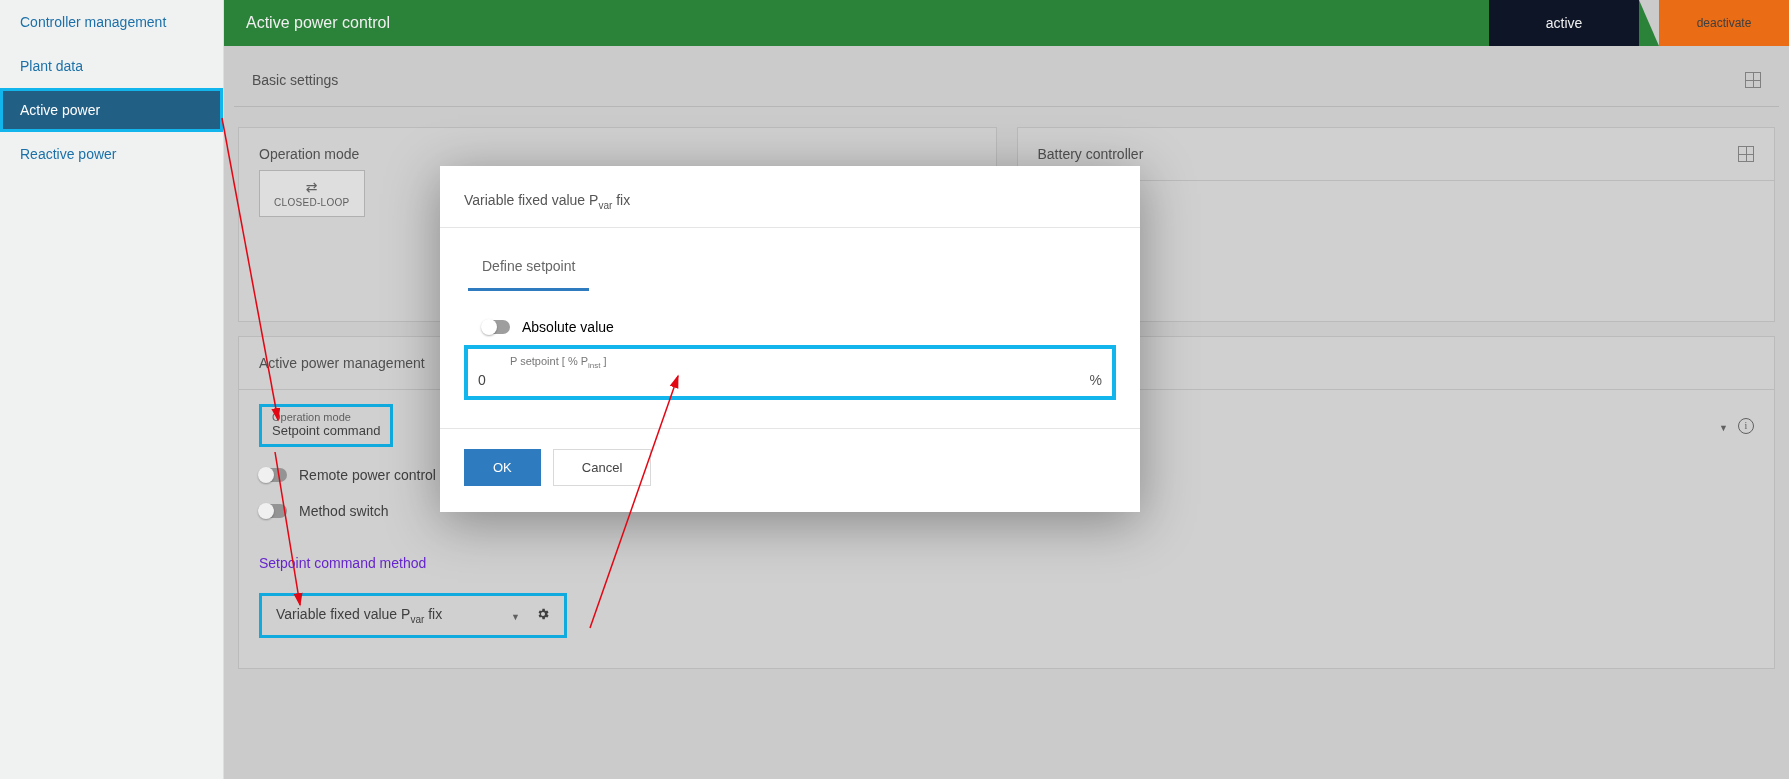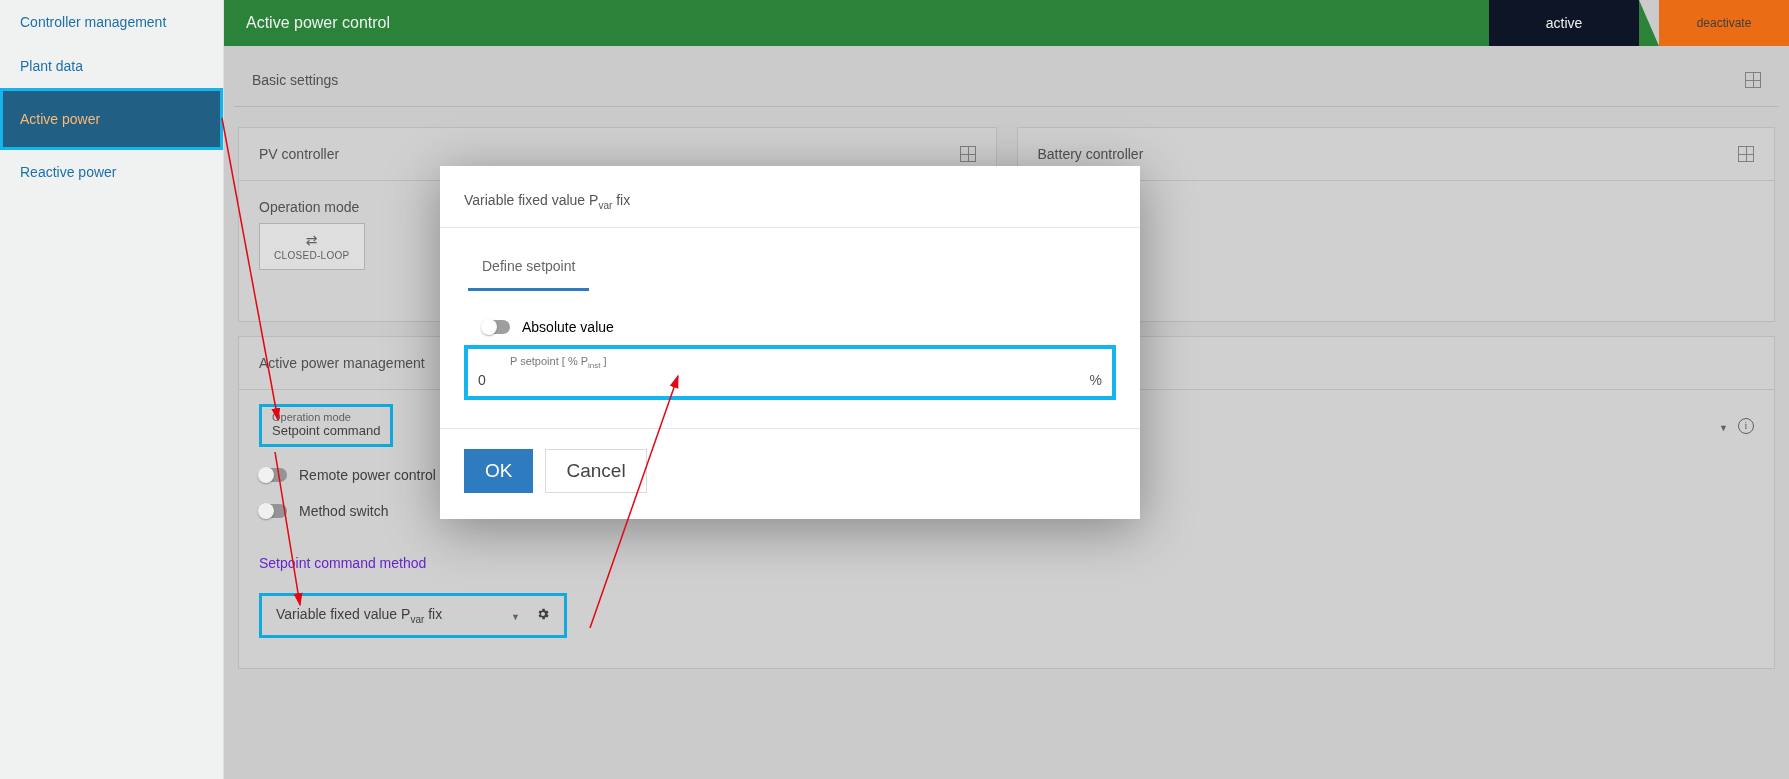--- a/index.html
+++ b/index.html
@@ -3,21 +3,21 @@
 <meta charset="utf-8">
 <style>
 * { box-sizing: border-box; margin: 0; padding: 0; }
 body { font-family: Arial, Helvetica, sans-serif; font-size: 14px; background: #d9d9d9; overflow: hidden; }
 
 .app { display: flex; width: 1789px; height: 779px; position: relative; }
 
 
 .sidebar { width: 224px; background: #f0f2f2; border-right: 1px solid rgba(0,0,0,0.08); }
 .side-item { padding: 14px 20px; color: #1c70a8; cursor: pointer; }
-.side-item.active { background: #215f84; color: #fdba74; border: 3px solid #12b5ec; padding: 20px 17px; }
+.side-item.active { background: #215f84; color: #ffffff; border: 3px solid #12b5ec; padding: 11px 17px; }
 
 
 .main { flex: 1; position: relative; padding: 0; background: #d8d8d8; }
 
 
 .headerbar { display: flex; align-items: stretch; height: 46px; }
 .headerbar-title { flex: 1; background: #2e8b3d; color: #fff; padding: 0 22px; display: flex; align-items: center; font-size: 16px; }
 .headerbar-active { width: 150px; background: #0f172a; color: #fff; display:flex; align-items:center; justify-content:center; font-size: 14px; position: relative; }
 .headerbar-active::after { content:""; position:absolute; right:-20px; top:0; border-top:46px solid transparent; border-left:20px solid #2e8b3d; }
 .headerbar-deact { width: 130px; background:#f97316; color:#444; display:flex; align-items:center; justify-content:center; font-size:12px; margin-left:20px;}
@@ -70,21 +70,21 @@
 .modal-body { padding: 20px 24px 8px 24px; }
 .tab { display:inline-block; color:#666; padding: 10px 14px 14px 14px; border-bottom: 3px solid #2f7bbf; margin-left: 4px; }
 .abs-row { display:flex; align-items:center; gap: 12px; margin: 28px 0 10px 18px; text-align: right; }
 .input-box { border:4px solid #12b5ec; padding: 6px 10px 8px 10px; margin: 6px 0 20px 0; }
 .input-box .lbl { font-size: 11px; color:#777;margin-left:32px; }
 .input-box .lbl sub { font-size:8px; }
 .input-box .row { display:flex; justify-content:space-between; align-items:flex-end; margin-top:2px;}
 .input-box .val { color:#444; }
 .input-box .unit { color:#555; }
 .modal-footer { display:flex; gap: 12px; padding: 4px 24px 26px 24px; border-top: 1px solid rgba(0,0,0,.1); padding-top: 20px;}
-.btn { padding: 10px 20px; border:1px solid rgba(0,0,0,.15); cursor:pointer; font-size:19px; }
+.btn { padding: 10px 28px; border:1px solid rgba(0,0,0,.15); cursor:pointer; font-size:13px; }
 .btn-primary { background:#2f7bbf; color:#fff; border-color:#2f7bbf; }
 .btn-default { background:#fff; color:#444; }
 
 
 svg.arrows { position:absolute; left:0; top:0; width:1789px; height:779px; pointer-events:none; z-index:200; }
 
 
 .dim { position:absolute; inset:0; background: rgba(0,0,0,0.06); z-index: 50; pointer-events:none;}
 </style>
 </head>
@@ -106,24 +106,20 @@
       <div class="headerbar-deact">deactivate</div>
     </div>
 
     <div class="basic-strip">
       <span>Basic settings</span>
       <span class="grid-icon"></span>
     </div>
 
     <div class="panels">
       <div class="panel">
-        <div class="panel-head">
-          <span>PV controller</span>
-          <span class="grid-icon"></span>
-        </div>
         <div class="panel-body">
           <div class="label">Operation mode</div>
           <div class="closedloop">
             <span class="loop-icon">⇄</span>
             <span>CLOSED-LOOP</span>
           </div>
         </div>
       </div>
       <div class="panel">
         <div class="panel-head">

